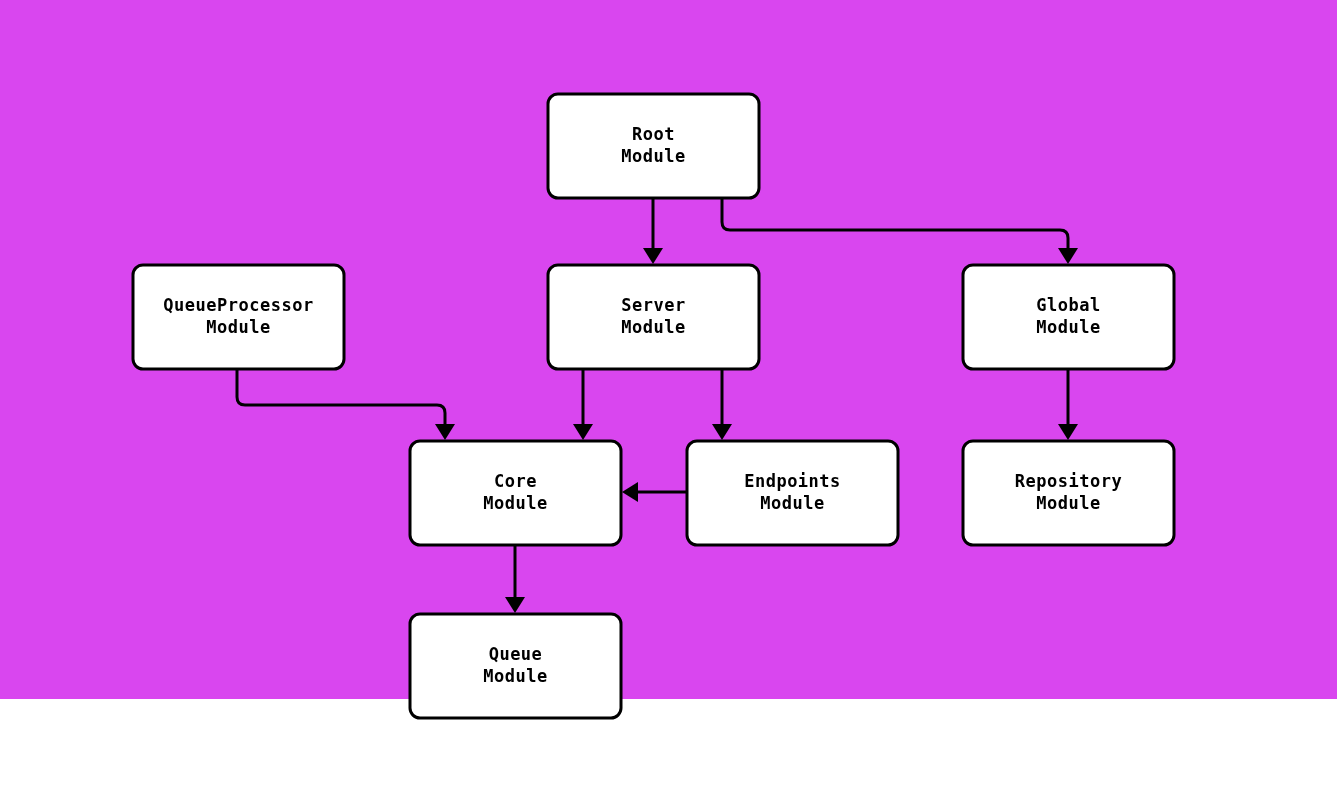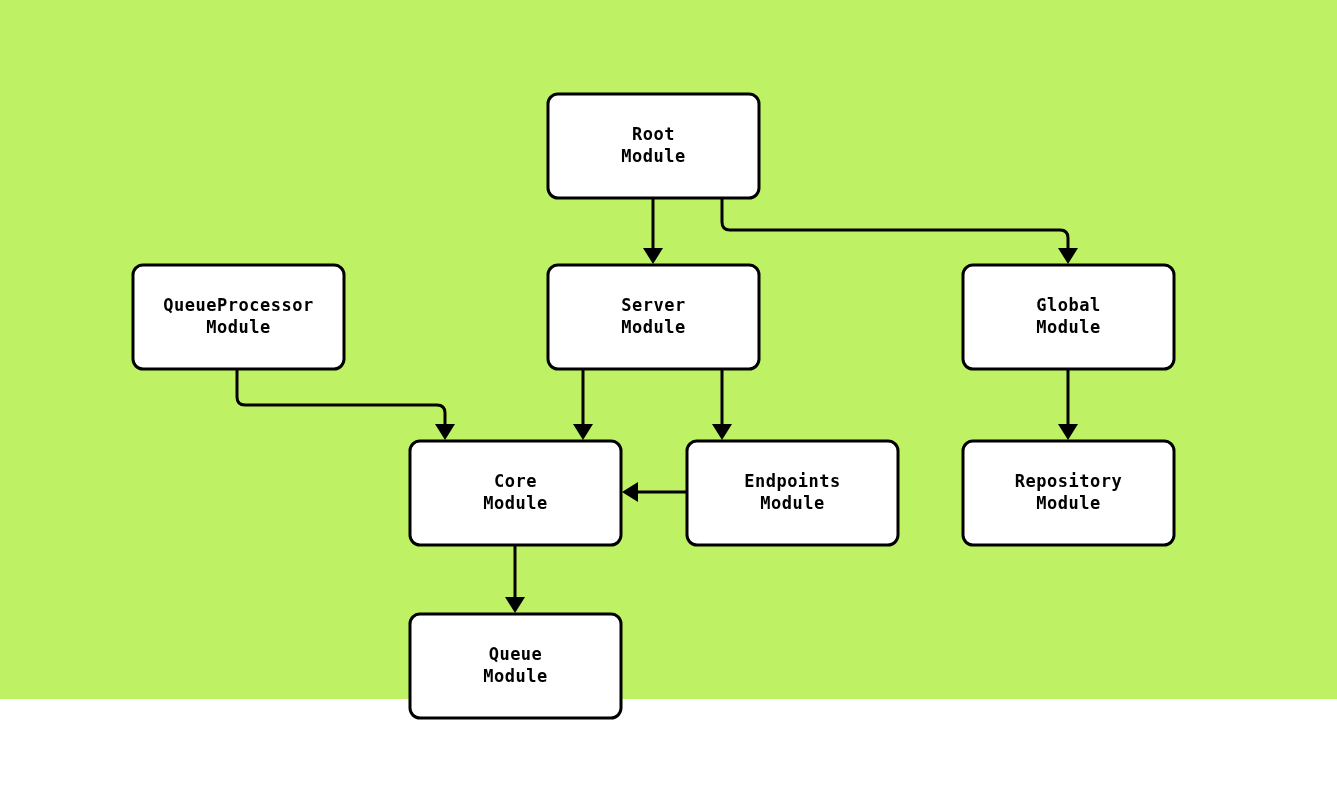--- a/index.html
+++ b/index.html
@@ -11,21 +11,21 @@
   body {
     width: 1337px;
     height: 809px;
     overflow: hidden;
     font-family: "DejaVu Sans Mono", "Liberation Mono", monospace;
   }
   #diagram-root {
     position: relative;
     width: 1337px;
     height: 699px;
-    background: #bef264;
+    background: #d946ef;
   }
   svg#diagram-canvas {
     position: absolute;
     top: 0;
     left: 0;
     width: 1337px;
     height: 809px;
     display: block;
   }
   .node-box {

